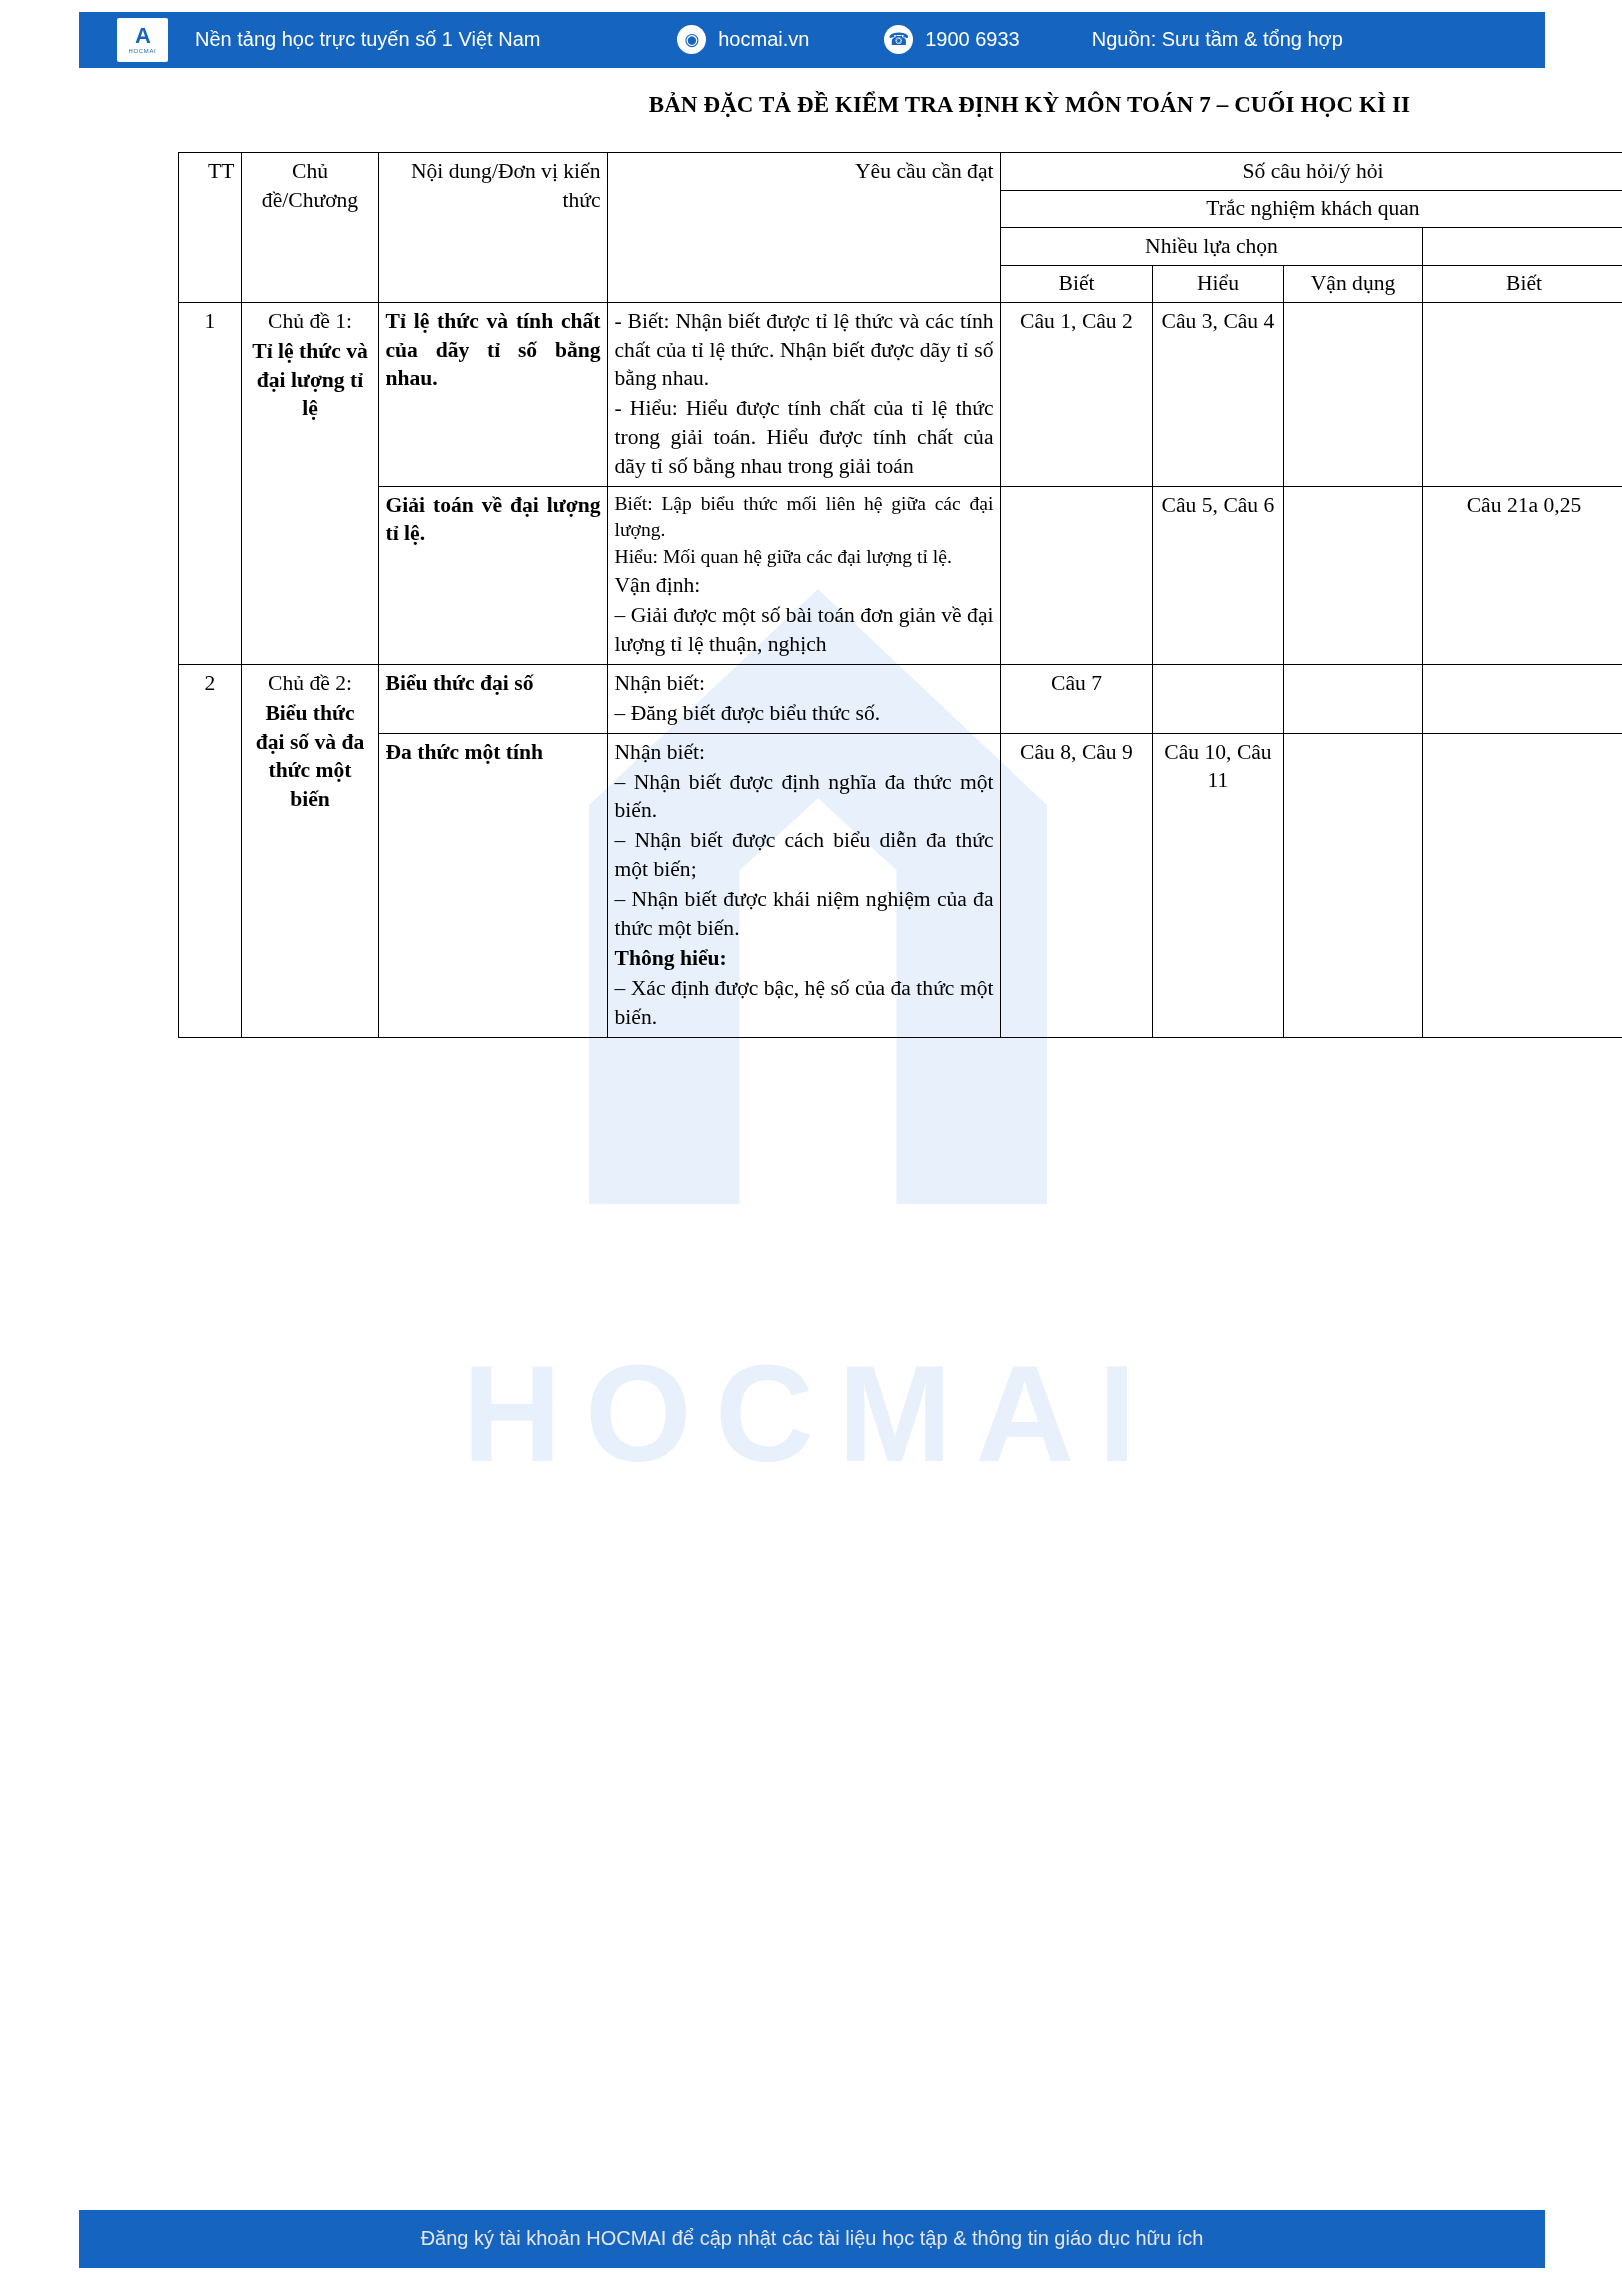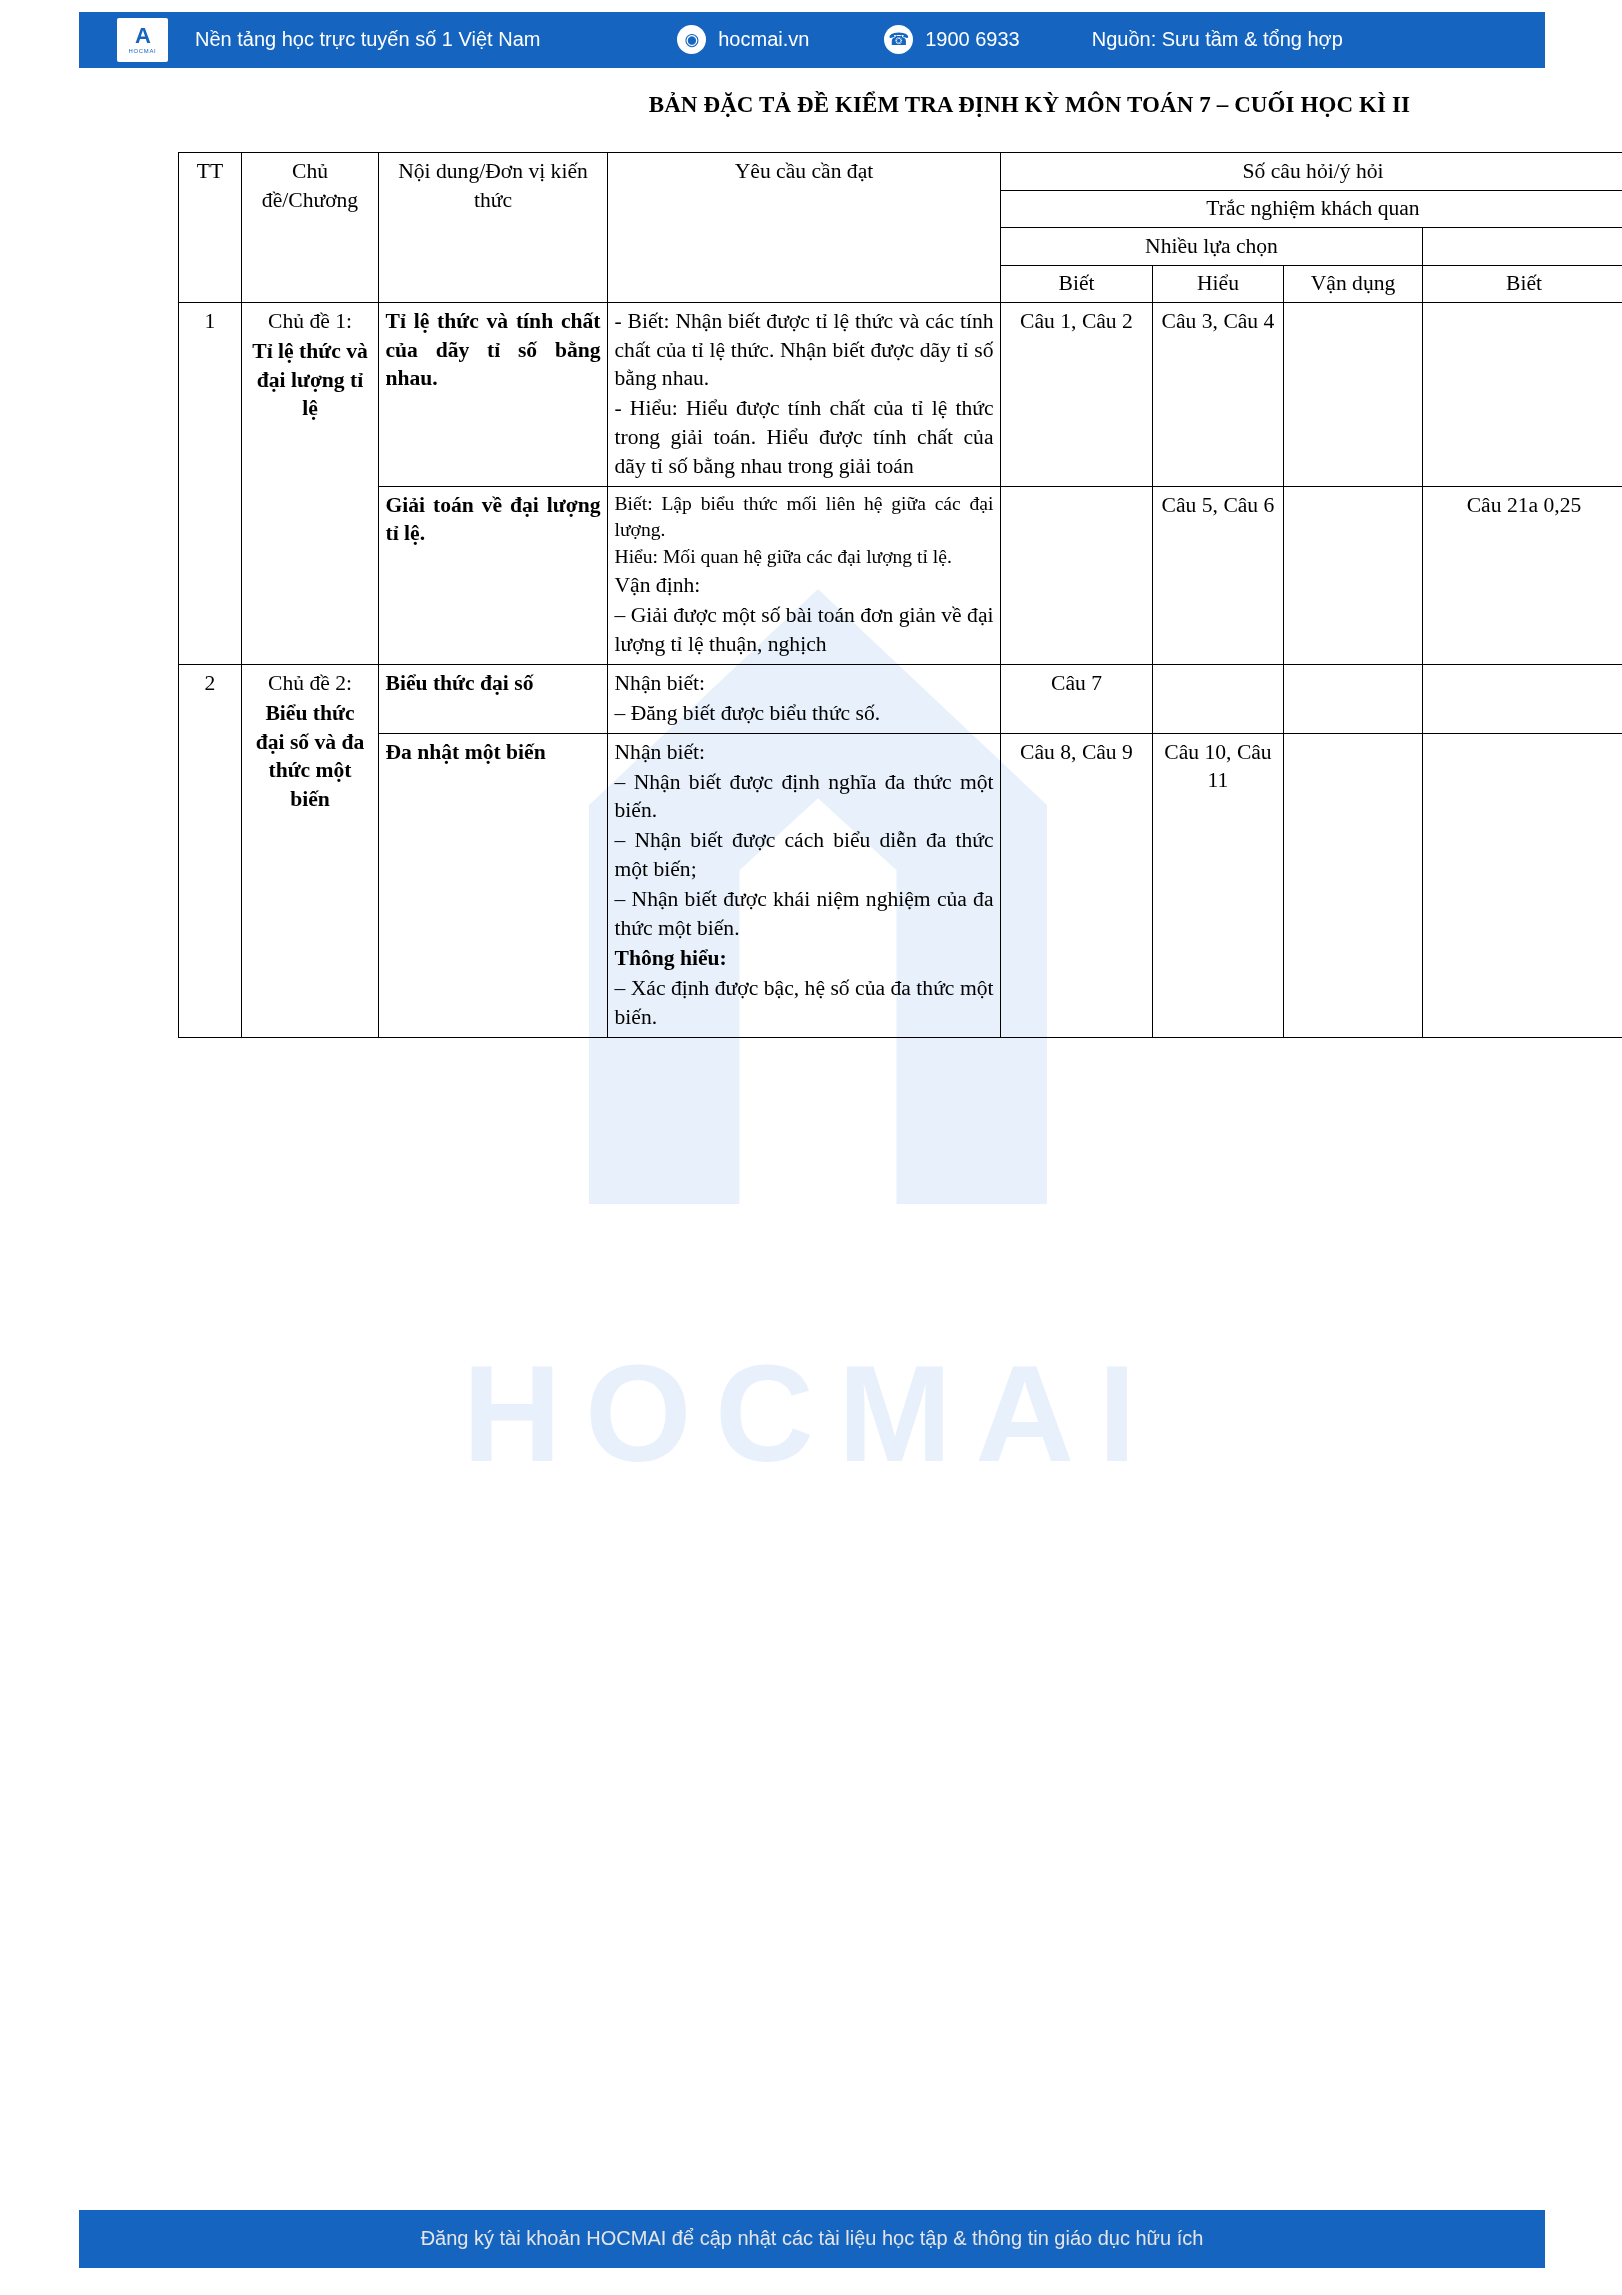--- a/index.html
+++ b/index.html
@@ -151,21 +151,21 @@
   .c-biet2   { width: 203px; }
 
   th { font-weight: normal; text-align: center; vertical-align: middle; }
 
   .mid   { vertical-align: middle; }
   .ctr   { text-align: center; }
   .bold  { font-weight: bold; }
   .just  { text-align: justify; }
   .small { font-size: 19.6px; }
 
-  .cell-head-big { font-size: 23.6px; }
+  .cell-head-big { font-size: 23.6px; text-align: right; }
   .cell-head-sm  { font-size: 21px; }
 
   .p { margin: 0 0 1.3px 0; }
 
   
   .bottombar {
     position: absolute;
     bottom: 27.5px;
     left: 79px;
     width: 1466px;
@@ -289,21 +289,21 @@
       <td class="just">
         <div class="p">Nhận biết:</div>
         <div class="p">– Đăng biết được biểu thức số.</div>
       </td>
       <td class="ctr">Câu 7</td>
       <td class="ctr mid"></td>
       <td class="ctr"></td>
       <td class="ctr"></td>
     </tr>
     <tr>
-      <td class="bold just">Đa nhật một biến</td>
+      <td class="bold just">Đa thức một tính</td>
       <td class="just">
         <div class="p">Nhận biết:</div>
         <div class="p">– Nhận biết được định nghĩa đa thức một biến.</div>
         <div class="p">– Nhận biết được cách biểu diễn đa thức một biến;</div>
         <div class="p">– Nhận biết được khái niệm nghiệm của đa thức một biến.</div>
         <div class="p bold">Thông hiểu:</div>
         <div class="p">– Xác định được bậc, hệ số  của đa thức một biến.</div>
       </td>
       <td class="ctr">Câu 8, Câu 9</td>
       <td class="ctr mid">Câu 10, Câu 11</td>

